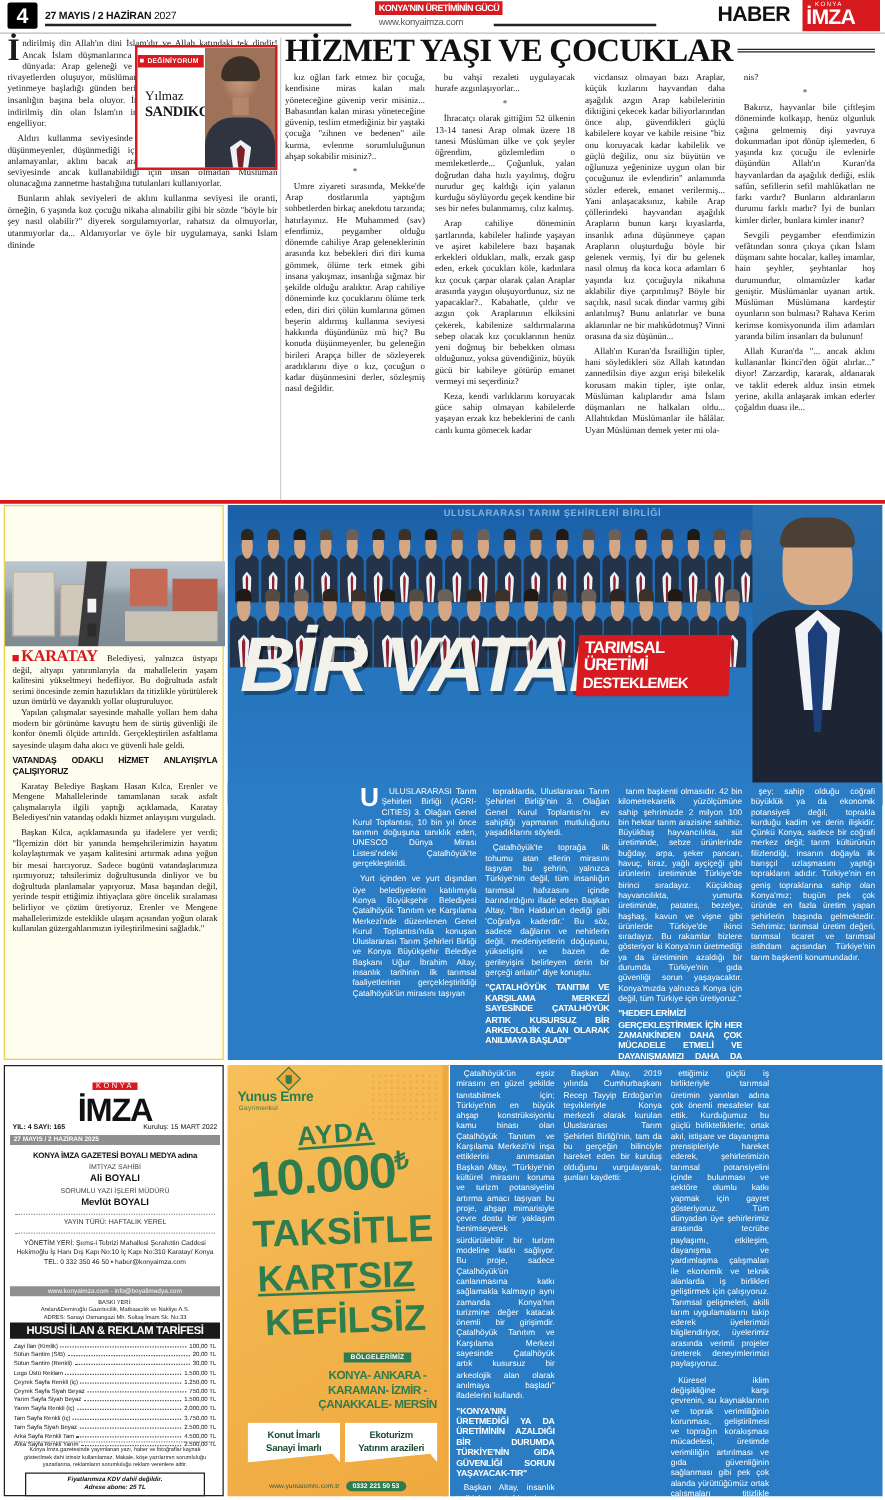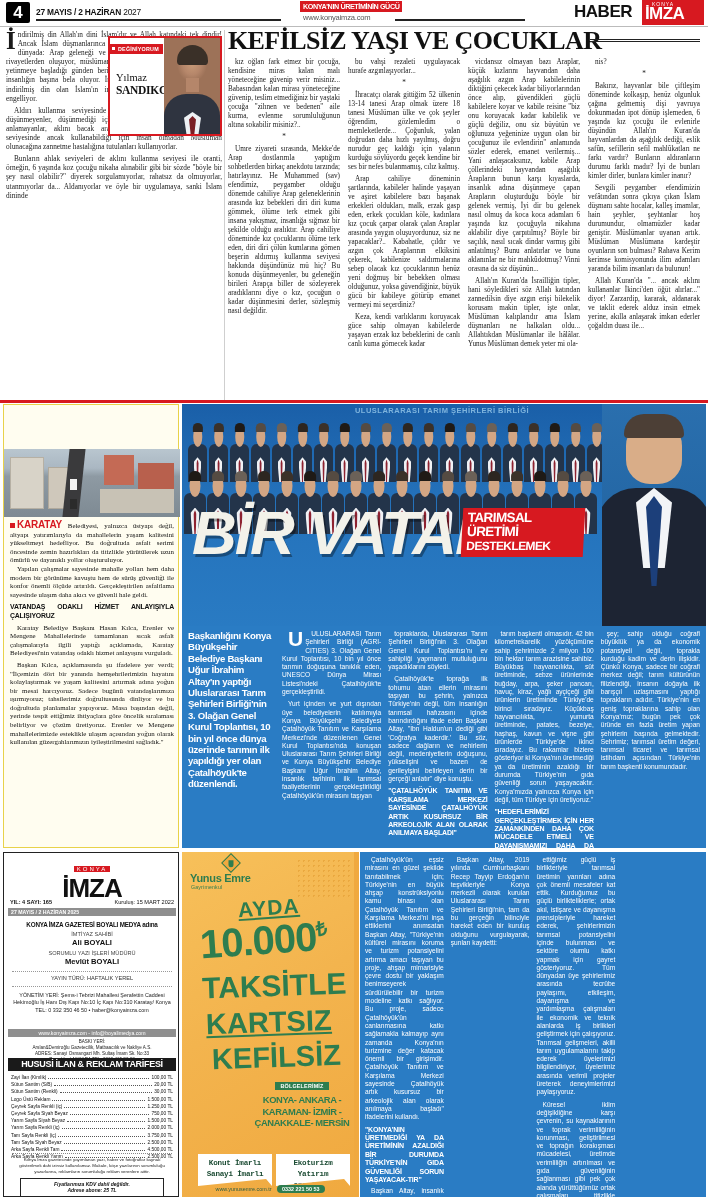--- a/index.html
+++ b/index.html
@@ -146,21 +146,21 @@
   .kp-b3 { position:absolute; left:100px; top:6px; width:30px; height:30px; background:#c46a55;}
   .kp-b4 { position:absolute; left:134px; top:14px; width:36px; height:26px; background:#b8604d;}
   .kp-b5 { position:absolute; left:96px; top:40px; width:74px; height:24px; background:#c8c2b5;}
   .kp-road{ position:absolute; left:62px; top:0px; width:16px; height:68px; background:#3a3a3c; transform:skewX(-6deg);}
   .kp-car { position:absolute; left:66px; top:30px; width:7px; height:11px; background:#f2f2f2;}
   .kp-car2{ position:absolute; left:66px; top:50px; width:7px; height:10px; background:#2b2b2b;}
 
   .kar-body { position:absolute; left:6px; top:116px; width:164px; }
   .kar-lead { font-size:6.9px; line-height:8.6px; text-align:justify; }
   .kar-lead .tag {
-    font-family:Liberation Sans, sans-serif; font-weight:bold; font-size:10px;
+    font-family:Liberation Serif, serif; font-weight:bold; font-size:13px;
     color:#d71920; letter-spacing:-0.2px;
   }
   .kar-lead .sq {
     display:inline-block; width:5px; height:5px; background:#d71920; margin-right:2px;
   }
   .kar-body p { font-size:6.9px; line-height:8.6px; text-align:justify; margin-bottom:3px; text-indent:7px; }
   .kar-sub {
     font-family:"Liberation Sans",sans-serif; font-weight:bold; font-size:7.4px;
     line-height:9px; text-indent:0 !important; margin:4px 0 3px 0; letter-spacing:-0.2px;
   }
@@ -334,23 +334,23 @@
   .ad-circle { position:absolute; left:6px; top:218px; width:60px; height:60px;
     border-radius:50%; background:#f4a23c; color:#fff; text-align:center;
     font-family:"Liberation Sans",sans-serif; font-weight:bold; font-size:9px;
     line-height:13px; padding-top:10px; letter-spacing:-0.2px; }
   .ad-bolge { position:absolute; left:70px; top:222px; width:100px; text-align:center; }
   .ad-bolge .cap { display:inline-block; background:#2e7d4f; color:#fff;
     font-family:"Liberation Sans",sans-serif; font-weight:bold; font-size:5.4px;
     padding:1px 5px; letter-spacing:0.2px; }
   .ad-bolge .cities { color:#2e7d4f; font-family:"Liberation Sans",sans-serif;
     font-weight:bold; font-size:9.4px; line-height:11.5px; letter-spacing:-0.4px; margin-top:2px; }
-  .ad-flag { position:absolute; top:302px; height:32px; background:#fff;
+  .ad-flag { position:absolute; top:286px; height:32px; background:#fff;
     clip-path:polygon(0 0,100% 0,100% 100%,92% 78%,0 100%);
-    font-family:Liberation Mono, monospace; font-weight:bold; font-size:7.6px;
+    font-family:Liberation Sans, sans-serif; font-weight:bold; font-size:7.6px;
     color:#1b4b33; text-align:center; line-height:11px; padding-top:4px; letter-spacing:-0.2px; }
   .ad-flag.a { left:16px; width:74px; }
   .ad-flag.b { left:94px; width:74px; }
   .ad-foot { position:absolute; left:0; bottom:4px; width:176px; text-align:center;
     font-family:"Liberation Sans",sans-serif; font-size:5.4px; color:#2e5c43; }
   .ad-foot .ph { display:inline-block; background:#2e7d4f; color:#fff;
     border-radius:7px; padding:1px 5px; margin-left:4px; font-weight:bold; }
 
   
   .cont { position:absolute; left:360px; top:852px; width:346px; height:345px;
@@ -409,40 +409,40 @@
       <div class="ph-neck"></div>
       <div class="ph-shirt"></div>
       <div class="ph-tie"></div>
       <div class="ph-hair"></div>
     </div>
   </div>
 
   <div class="vline" style="left:224px;"></div>
 
   <div class="mainhead-wrap">
-    <div class="mainhead">KEFİLSİZ YAŞI VE ÇOCUKLAR</div>
+    <div class="mainhead">HİZMET YAŞI VE ÇOCUKLAR</div>
     <div class="mh-rule"></div>
   </div>
 
   <div class="maincols">
     <div class="mcol">
-      <p>kız oğlan fark etmez bir çocuğa, kendisine miras kalan malı yöneteceğine güvenip verir misiniz... Babasından kalan mirası yöneteceğine güvenip, teslim etmediğiniz bir yaştaki çocuğa "zihnen ve bedenen" aile kurma, evlenme sorumluluğunun altına sokabilir misiniz?..</p>
+      <p>kız oğlan fark etmez bir çocuğa, kendisine miras kalan malı yöneteceğine güvenip verir misiniz... Babasından kalan mirası yöneteceğine güvenip, teslim etmediğiniz bir yaştaki çocuğa "zihnen ve bedenen" aile kurma, evlenme sorumluluğunun ahşap sokabilir misiniz?..</p>
       <p class="star">*</p>
       <p>Umre ziyareti sırasında, Mekke'de Arap dostlarımla yaptığım sohbetlerden birkaç anekdotu tarzında; hatırlayınız. He Muhammed (sav) efendimiz, peygamber olduğu dönemde cahiliye Arap geleneklerinin arasında kız bebekleri diri diri kuma gömmek, ölüme terk etmek gibi insana yakışmaz, insanlığa sığmaz bir şekilde olduğu aralıktır. Arap cahiliye döneminde kız çocuklarını ölüme terk eden, diri diri çölün kumlarına gömen beşerin aldırmış kullanma seviyesi hakkında düşündünüz mü hiç? Bu konuda düşünmeyenler, bu geleneğin birileri Arapça biller de sözleyerek aradıklarını diye o kız, çocuğun o kadar düşünmesini derler, sözleşmiş nasıl değildir.</p>
     </div>
     <div class="mcol">
       <p>bu vahşi rezaleti uygulayacak hurafe azgınlaşıyorlar...</p>
       <p class="star">*</p>
       <p>İhracatçı olarak gittiğim 52 ülkenin 13-14 tanesi Arap olmak üzere 18 tanesi Müslüman ülke ve çok şeyler öğrendim, gözlemledim o memleketlerde... Çoğunluk, yalan doğrudan daha hızlı yayılmış, doğru nurudur geç kaldığı için yalanın kurduğu söylüyordu geçek kendine bir ses bir nefes bulanmamış, cılız kalmış.</p>
       <p>Arap cahiliye döneminin şartlarında, kabileler halinde yaşayan ve aşiret kabilelere bazı başanak erkekleri oldukları, malk, erzak gasp eden, erkek çocukları köle, kadınlara kız çocuk çarpar olarak çalan Araplar arasında yaygın oluşuyordunuz, siz ne yapacaklar?.. Kabahatle, çıldır ve azgın çok Araplarının elkiksini çekerek, kabilenize saldırmalarına sebep olacak kız çocuklarının henüz yeni doğmuş bir bebekken olması olduğunuz, yoksa güvendiğiniz, büyük gücü bir kabileye götürüp emanet vermeyi mi seçerdiniz?</p>
       <p>Keza, kendi varlıklarını koruyacak güce sahip olmayan kabilelerde yaşayan erzak kız bebeklerini de canlı canlı kuma gömecek kadar</p>
     </div>
     <div class="mcol">
       <p>vicdansız olmayan bazı Araplar, küçük kızlarını hayvandan daha aşağılık azgın Arap kabilelerinin diktiğini çekecek kadar biliyorlarından önce alıp, güvendikleri güçlü kabilelere koyar ve kabile reisine "biz onu koruyacak kadar kabilelik ve güçlü değiliz, onu siz büyütün ve oğlunuza yeğeninize uygun olan bir çocuğunuz ile evlendirin" anlamında sözler ederek, emanet verilermiş... Yani anlaşacaksınız, kabile Arap çöllerindeki hayvandan aşağılık Arapların bunun karşı kıyaslarda, insanlık adına düşünmeye çapan Arapların oluşturduğu böyle bir gelenek vermiş, İyi dir bu gelenek nasıl olmuş da koca koca adamları 6 yaşında kız çocuğuyla nikahına aklabilir diye çarpıtılmış? Böyle bir saçılık, nasıl sıcak dindar varmış gibi anlatılmış? Bunu anlatırlar ve buna aklanınlar ne bir mahkûdotmuş? Vinni orasına da siz düşünün...</p>
-      <p>Allah'ın Kuran'da İsrailliğin tipler, hani söyledikleri söz Allah katından zannedilsin diye azgın erişi bilekelik korusam makin tipler, işte onlar, Müslüman kalıplarıdır ama İslam düşmanları ne halkaları oldu... Allahtıkdan Müslümanlar ile hâlâlar. Yunus Müslüman demek yeter mi ola-</p>
+      <p>Allah'ın Kuran'da İsrailliğin tipler, hani söyledikleri söz Allah katından zannedilsin diye azgın erişi bilekelik korusam makin tipler, işte onlar, Müslüman kalıplarıdır ama İslam düşmanları ne halkaları oldu... Allahtıkdan Müslümanlar ile hâlâlar. Uyan Müslüman demek yeter mi ola-</p>
     </div>
     <div class="mcol">
       <p>nis?</p>
       <p class="star">*</p>
       <p>Bakırız, hayvanlar bile çiftleşim döneminde kolkaşıp, henüz olgunluk çağına gelmemiş dişi yavruya dokunmadan ipot dönüp işlemeden, 6 yaşında kız çocuğu ile evlenirle düşündün Allah'ın Kuran'da hayvanlardan da aşağılık dediği, eslik safûn, sefillerin sefil mahlûkatları ne farkı vardır? Bunların aldıranların durumu farklı madır? İyi de bunları kimler dirler, bunlara kimler inanır?</p>
       <p>Sevgili peygamber efendimizin vefâtından sonra çıkıya çıkan İslam düşmanı sahte hocalar, kalleş imamlar, hain şeyhler, şeyhtanlar hoş durumundur, olmamüzler kadar geniştir. Müslümanlar uyanan artık. Müslüman Müslümana kardeştir oyunların son bulması? Rahava Kerim kerimse komisyonunda ilim adamları yaranda bilim insanları da bulunun!</p>
       <p>Allah Kuran'da "... ancak aklını kullananlar İkinci'den öğüt alırlar..." diyor! Zarzardip, kararak, aldanarak ve taklit ederek alduz insin etmek yerine, akılla anlaşarak imkan ederler çoğaldın duası ile...</p>
     </div>
   </div>
 
@@ -751,21 +751,20 @@
       </div>
       <div class="bp-h1">BİR VATAN</div>
       <div class="bp-badge">
         <div>TARIMSAL</div>
         <div>ÜRETİMİ</div>
         <div class="l3">DESTEKLEMEK</div>
       </div>
     </div>
 
     <div class="bp-body">
-      <div class="bp-lead">Başkanlığını Konya Büyükşehir Belediye Başkanı Uğur İbrahim Altay'ın yaptığı Uluslararası Tarım Şehirleri Birliği'nin 3. Olağan Genel Kurul Toplantısı, 10 bin yıl önce dünya üzerinde tarımın ilk yapıldığı yer olan Çatalhöyük'te düzenlendi.</div>
       <div class="bp-cols">
         <div class="bpc">
           <p><span class="dcap">U</span><span>ULUSLARARASI Tarım Şehirleri Birliği (AGRI-CITIES) 3. Olağan Genel Kurul Toplantısı, 10 bin yıl önce tarımın doğuşuna tanıklık eden, UNESCO Dünya Mirası Listesi'ndeki Çatalhöyük'te gerçekleştirildi.</span></p>
           <p>Yurt içinden ve yurt dışından üye belediyelerin katılımıyla Konya Büyükşehir Belediyesi Çatalhöyük Tanıtım ve Karşılama Merkezi'nde düzenlenen Genel Kurul Toplantısı'nda konuşan Uluslararası Tarım Şehirleri Birliği ve Konya Büyükşehir Belediye Başkanı Uğur İbrahim Altay, insanlık tarihinin ilk tarımsal faaliyetlerinin gerçekleştirildiği Çatalhöyük'ün mirasını taşıyan</p>
         </div>
         <div class="bpc">
           <p>topraklarda, Uluslararası Tarım Şehirleri Birliği'nin 3. Olağan Genel Kurul Toplantısı'nı ev sahipliği yapmanın mutluluğunu yaşadıklarını söyledi.</p>
           <p>Çatalhöyük'te toprağa ilk tohumu atan ellerin mirasını taşıyan bu şehrin, yalnızca Türkiye'nin değil, tüm insanlığın tarımsal hafızasını içinde barındırdığını ifade eden Başkan Altay, "İbn Haldun'un dediği gibi 'Coğrafya kaderdir.' Bu söz, sadece dağların ve nehirlerin değil, medeniyetlerin doğuşunu, yükselişini ve bazen de gerileyişini belirleyen derin bir gerçeği anlatır" diye konuştu.</p>
           <h4>"ÇATALHÖYÜK TANITIM VE KARŞILAMA MERKEZİ SAYESİNDE ÇATALHÖYÜK ARTIK KUSURSUZ BİR ARKEOLOJİK ALAN OLARAK ANILMAYA BAŞLADI"</h4>
         </div>

